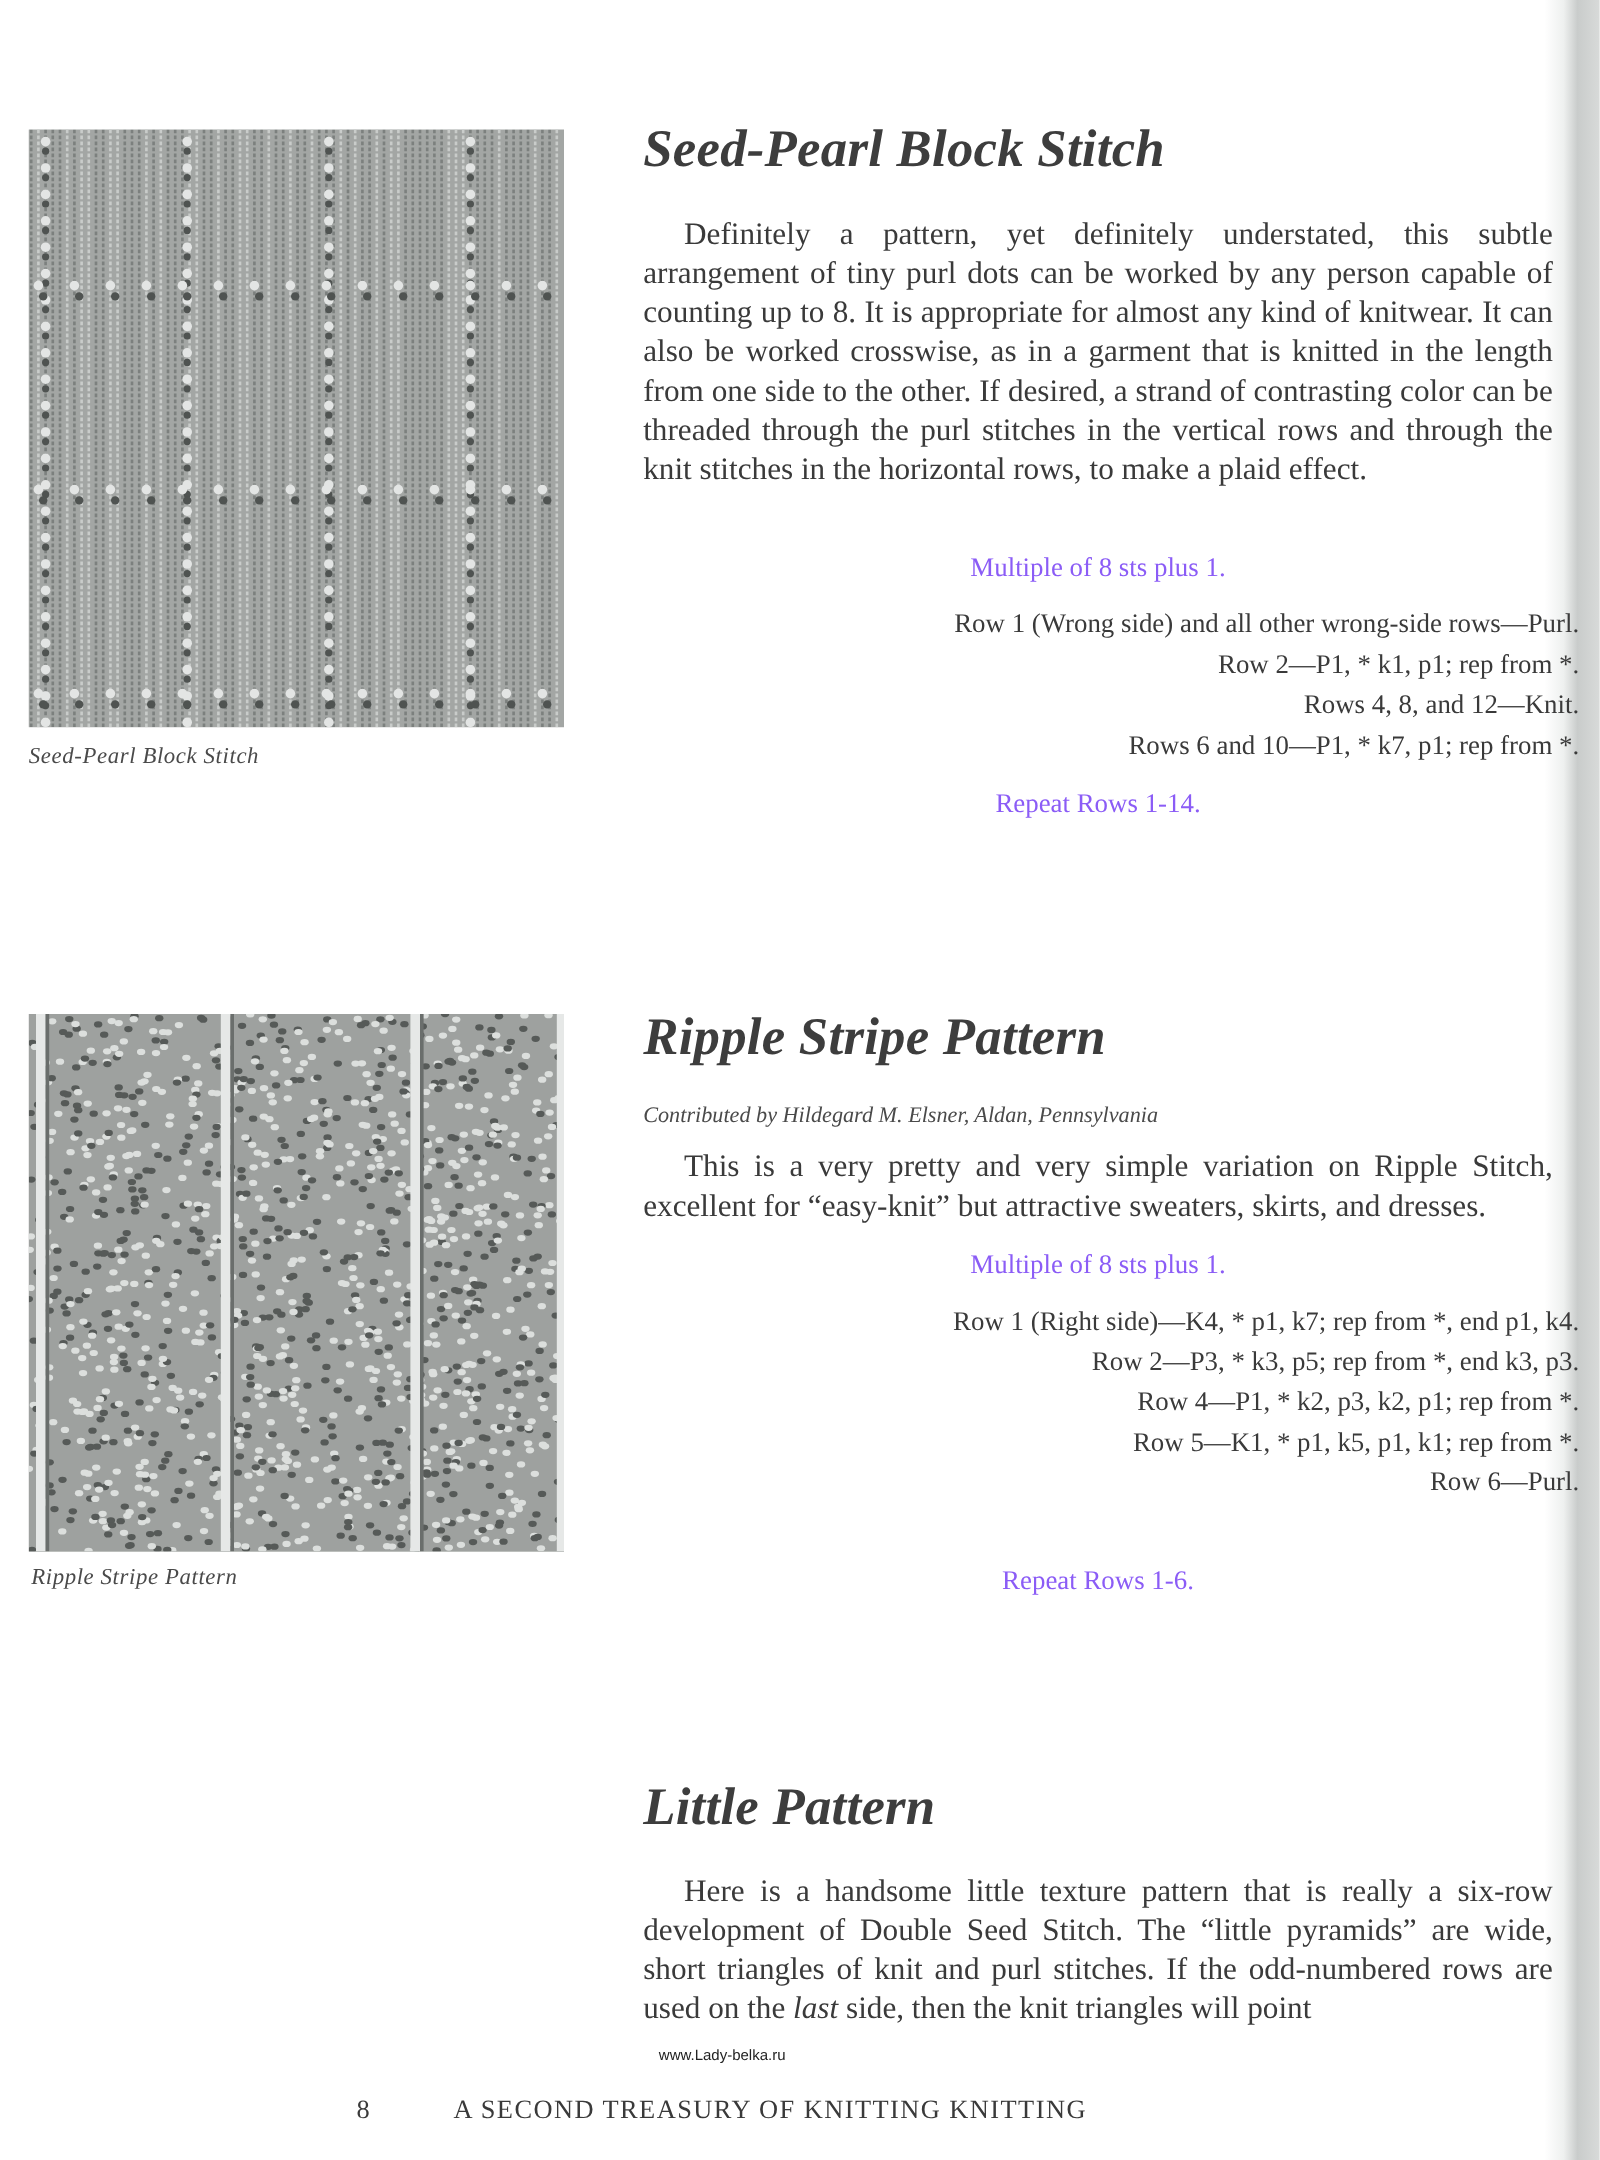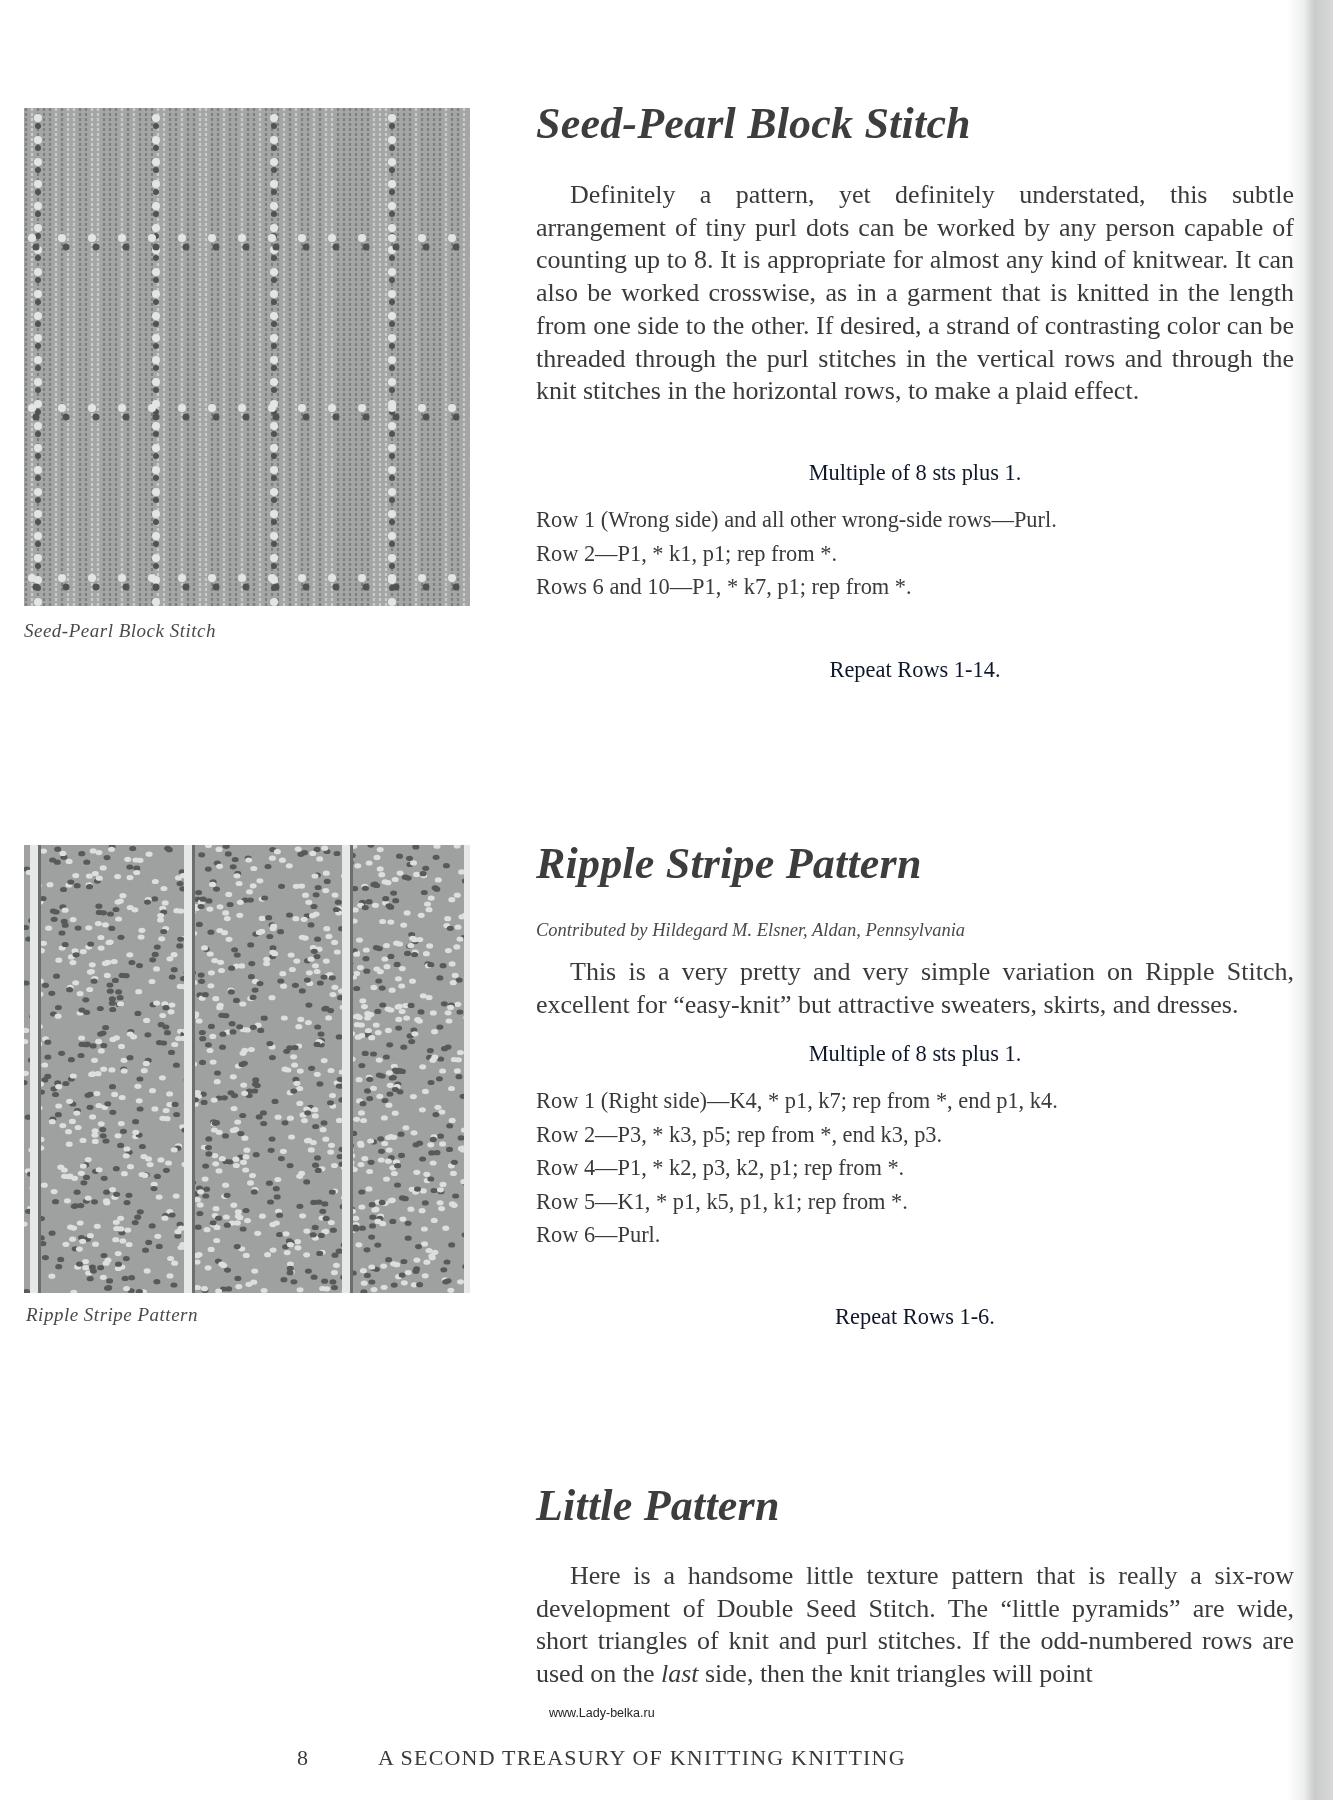--- a/index.html
+++ b/index.html
@@ -25,24 +25,24 @@
     position: absolute; left: 536px; font-style: italic; font-weight: bold;
     font-size: 44px; color: #3d3d3d; margin: 0; letter-spacing: 0.2px;
   }
   .para {
     position: absolute; left: 536px; width: 758px; font-size: 26px;
     line-height: 32.7px; text-align: justify; text-indent: 34px; margin: 0;
     color: #3a3a3a;
   }
   .centered {
     position: absolute; left: 536px; width: 758px; text-align: center;
-    font-size: 22.4px; color: #0f172a;
+    font-size: 22.4px; color: #8b5cf6;
   }
   .rows { position: absolute; left: 536px; width: 780px; font-size: 22.4px; line-height: 33.5px; }
-  .rows div { white-space: nowrap; }
+  .rows div { white-space: nowrap; text-align: right; }
   .contrib {
     position: absolute; left: 536px; font-style: italic; font-size: 18.5px; color: #4a4a4a;
   }
   .watermark {
     position: absolute; left: 549px; top: 1706px; font-family: "Liberation Sans", sans-serif;
     font-size: 12.5px; color: #222;
   }
   .footer {
     position: absolute; top: 1745px; font-size: 22px; letter-spacing: 1.2px; color: #3a3a3a;
   }
@@ -406,20 +406,21 @@
     </svg>
   </div>
 <div class="caption" style="left:24px; top:620px;">Seed-Pearl Block Stitch</div>
 
 <h1 class="title" style="top:98px;">Seed-Pearl Block Stitch</h1>
 <p class="para" style="top:179px;">Definitely a pattern, yet definitely understated, this subtle arrangement of tiny purl dots can be worked by any person capable of counting up to 8. It is appropriate for almost any kind of knitwear. It can also be worked crosswise, as in a garment that is knitted in the length from one side to the other. If desired, a strand of contrasting color can be threaded through the purl stitches in the vertical rows and through the knit stitches in the horizontal rows, to make a plaid effect.</p>
 <div class="centered" style="top:460px;">Multiple of 8 sts plus 1.</div>
 <div class="rows" style="top:503px;">
   <div>Row 1 (Wrong side) and all other wrong-side rows—Purl.</div>
   <div>Row 2—P1, * k1, p1; rep from *.</div>
+  <div>Rows 4, 8, and 12—Knit.</div>
   <div>Rows 6 and 10—P1, * k7, p1; rep from *.</div>
 </div>
 <div class="centered" style="top:657px;">Repeat Rows 1-14.</div>
 
 <div class="swatch" id="swatch2" style="left:24px; top:845px; width:446px; height:448px;">
     <svg viewBox="0 0 446 448" preserveAspectRatio="none">
       <rect width="446" height="448" fill="#9ea19f"></rect>
       <ellipse cx="325.4" cy="258.2" rx="3.5" ry="2.6" fill="#dcdfdd"></ellipse>
       <ellipse cx="238.2" cy="54.1" rx="3.5" ry="2.6" fill="#dcdfdd"></ellipse>
       <ellipse cx="112.8" cy="23.2" rx="3.5" ry="2.6" fill="#565a58"></ellipse>

